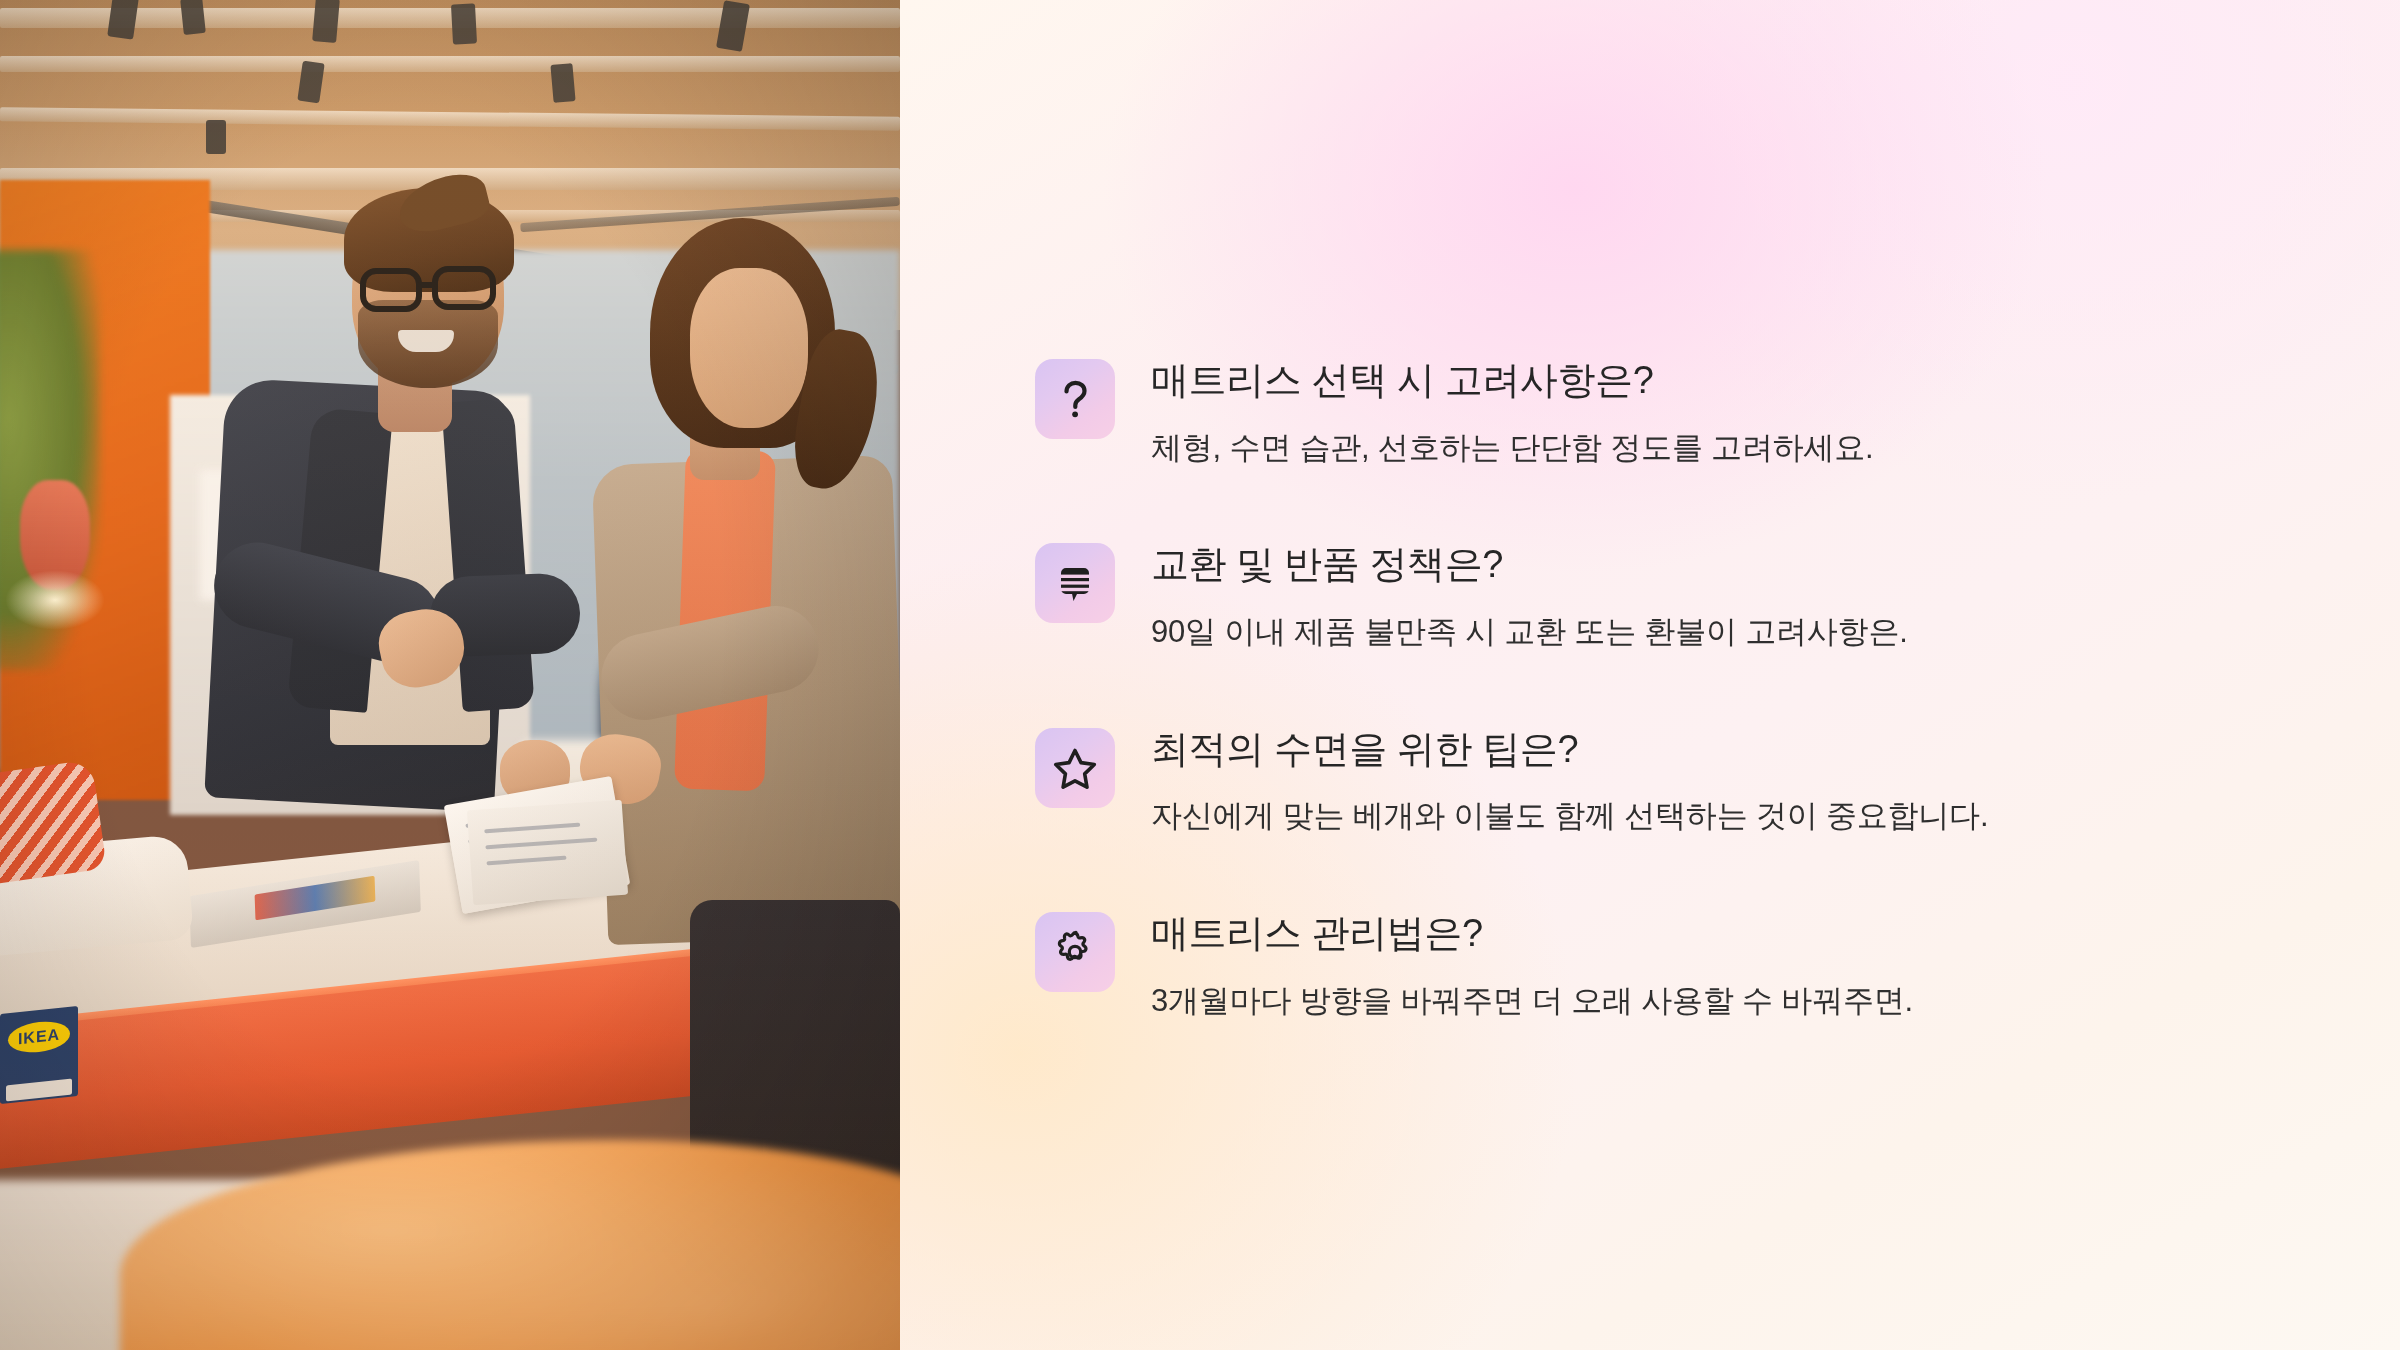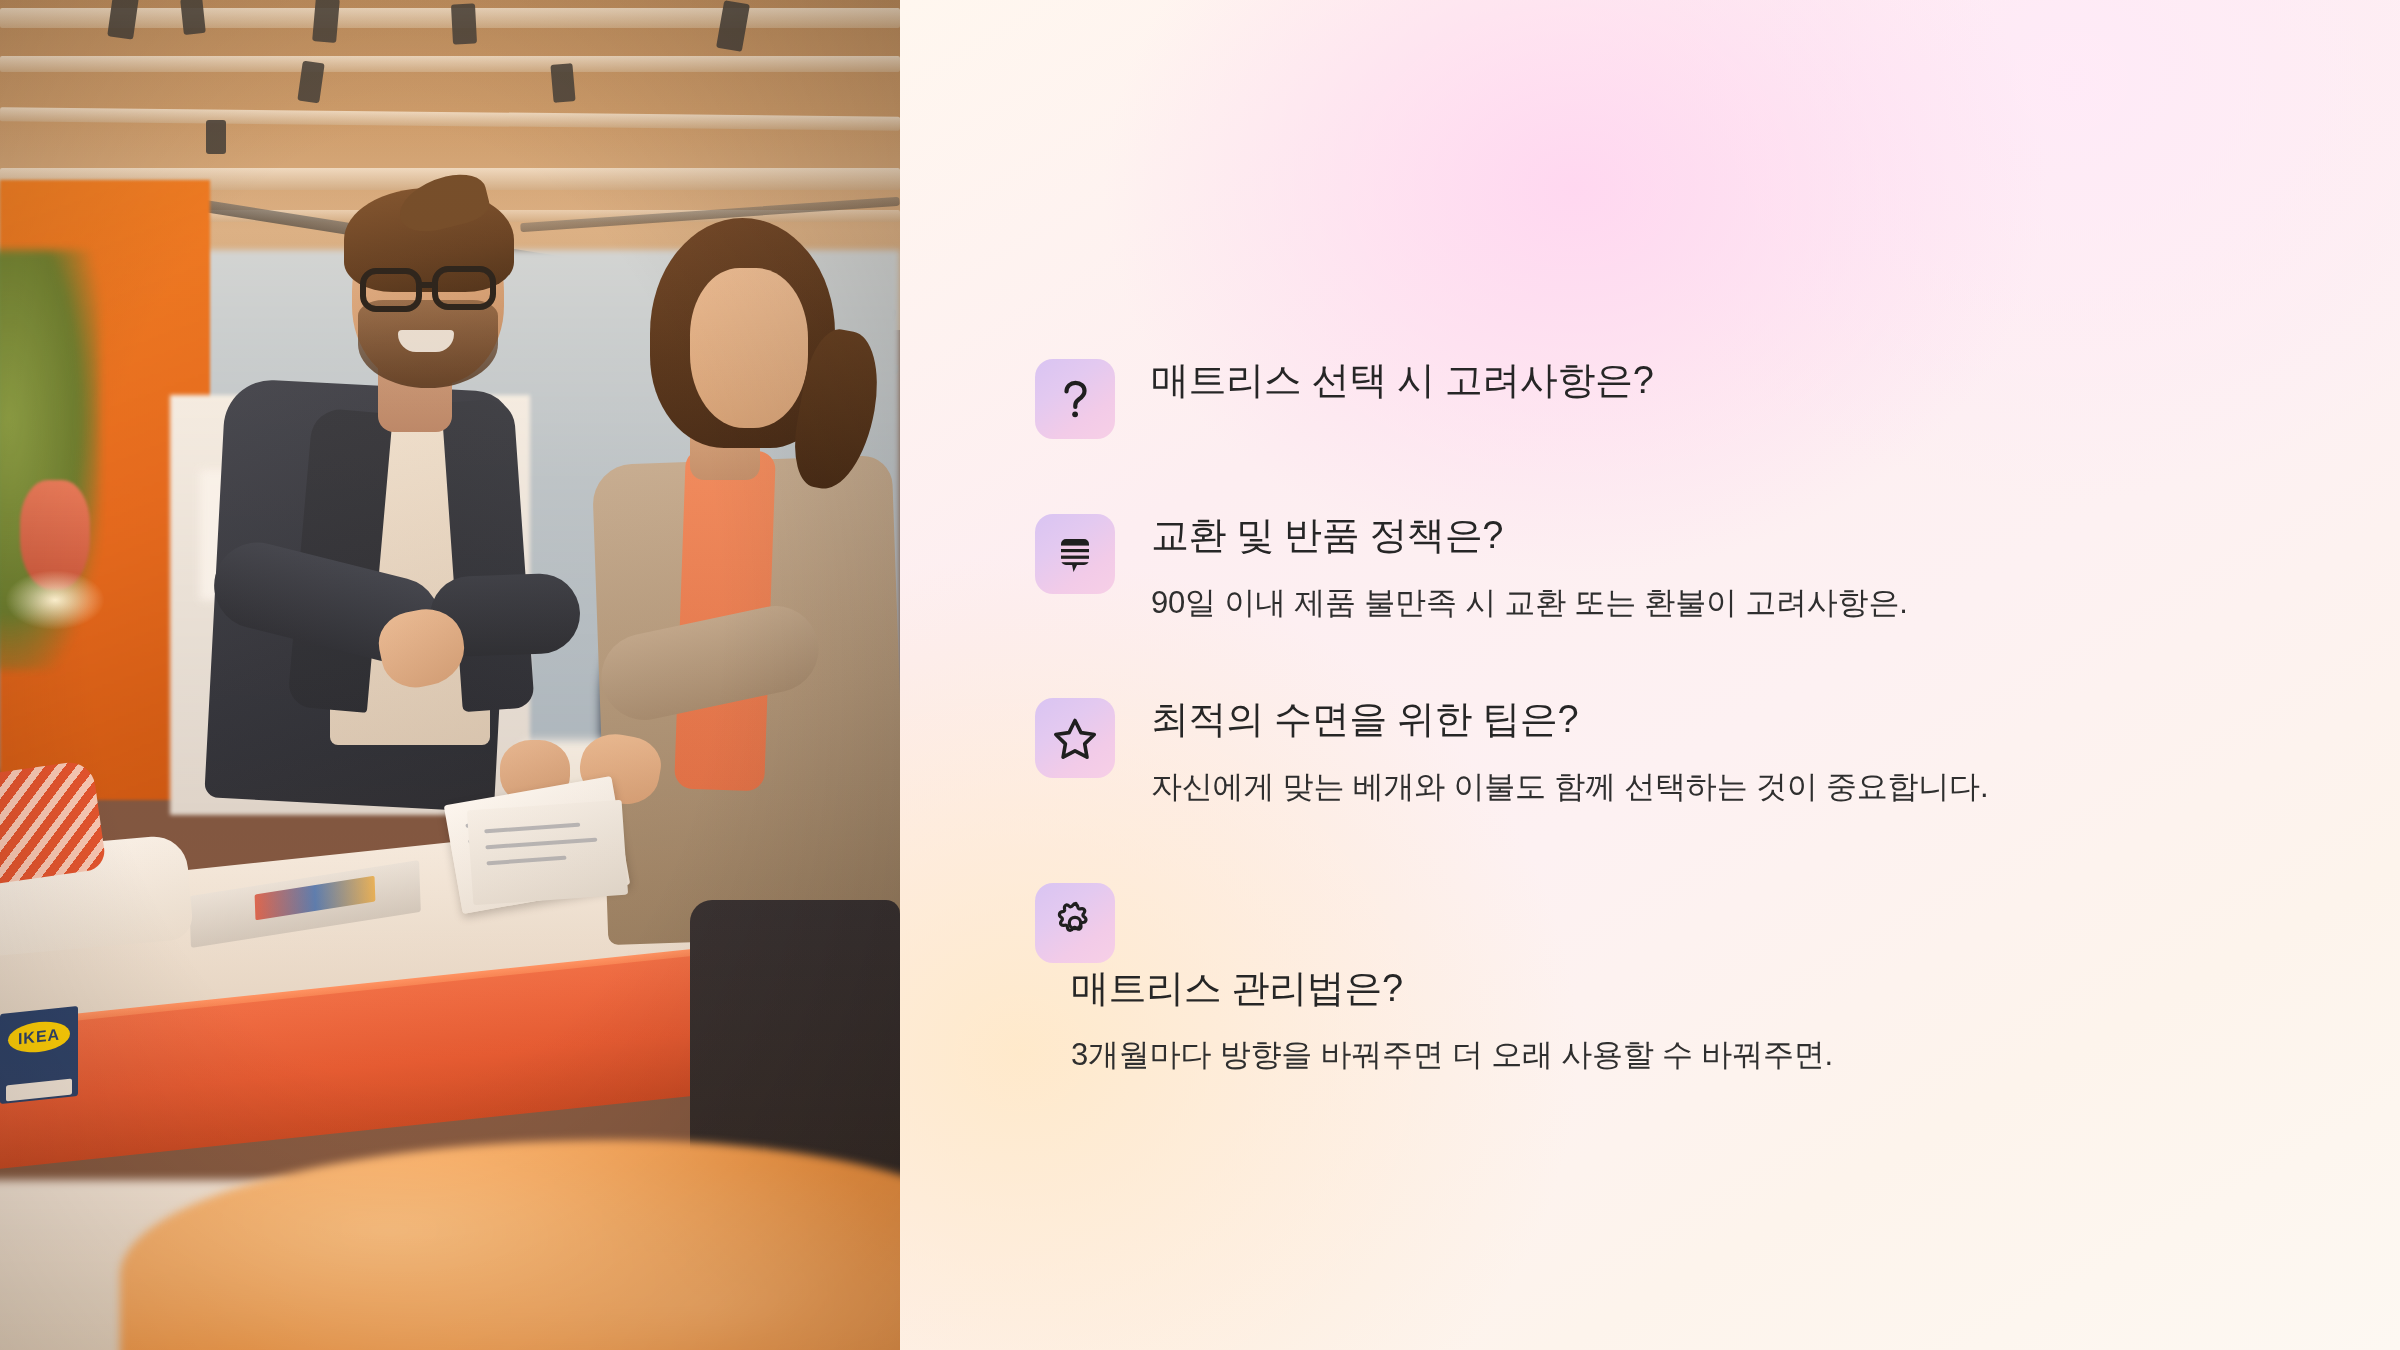--- a/index.html
+++ b/index.html
@@ -282,21 +282,21 @@
     font-size:76px; font-weight:bold; letter-spacing:-1px;
     line-height:1.18; white-space:nowrap;
     background:linear-gradient(96deg,#f318a4 0%,#ea1ba8 18%,#d427c0 48%,#a62ad9 78%,#9a2cdd 100%);
     -webkit-background-clip:text; background-clip:text; color:transparent;
     -webkit-text-fill-color:transparent;
   }
 
   .faq-list { position:absolute; left:135px; top:355px; width:1180px; }
 
   .faq-item { position:relative; display:flex; align-items:flex-start; margin-bottom:71px; }
-  .faq-item:last-child { margin-bottom:12px;flex-direction:column; }
+  .faq-item:last-child { margin-bottom:12px; }
 
   .badge {
     flex:0 0 auto; width:80px; height:80px; border-radius:18px;
     background:linear-gradient(145deg,#d9c4f2 0%,#e3c9f0 35%,#f2cbe8 70%,#f7cfe6 100%);
     display:flex; align-items:center; justify-content:center;
     margin-top:4px;
   }
   .badge svg { display:block; }
 
   .faq-text { margin-left:36px; padding-top:2px; }
@@ -435,20 +435,21 @@
         <div class="badge">
           <span>
             <svg width="46" height="46" viewBox="0 0 46 46">
               <path d="M14.5 15.5c0-5 4-8.6 9-8.6 5.2 0 9 3.4 9 8 0 4.2-2.6 6.2-5.6 8.3-2.6 1.8-3.6 3.1-3.6 6.1v1.6" fill="none" stroke="#1f1f1f" stroke-width="4.2" stroke-linecap="round" stroke-linejoin="round"></path>
               <circle cx="23.1" cy="38.3" r="2.9" fill="#1f1f1f"></circle>
             </svg>
           </span>
         </div>
         <div class="faq-text">
           <div class="q">매트리스 선택 시 고려사항은?</div>
+          <div class="a">체형, 수면 습관, 선호하는 단단함 정도를 고려하세요.</div>
         </div>
       </div>
 
       <div class="faq-item">
         <div class="badge">
           <span>
             <svg width="44" height="44" viewBox="0 0 44 44">
               <path d="M8 12a5 5 0 0 1 5-5h18a5 5 0 0 1 5 5v16a5 5 0 0 1-5 5h-7l-3.5 7-1.4-7H13a5 5 0 0 1-5-5z" fill="#1f1f1f"></path>
               <rect x="8" y="13.6" width="28" height="3.4" fill="#f2cbe8"></rect>
               <rect x="8" y="20.2" width="28" height="3.4" fill="#f2cbe8"></rect>

